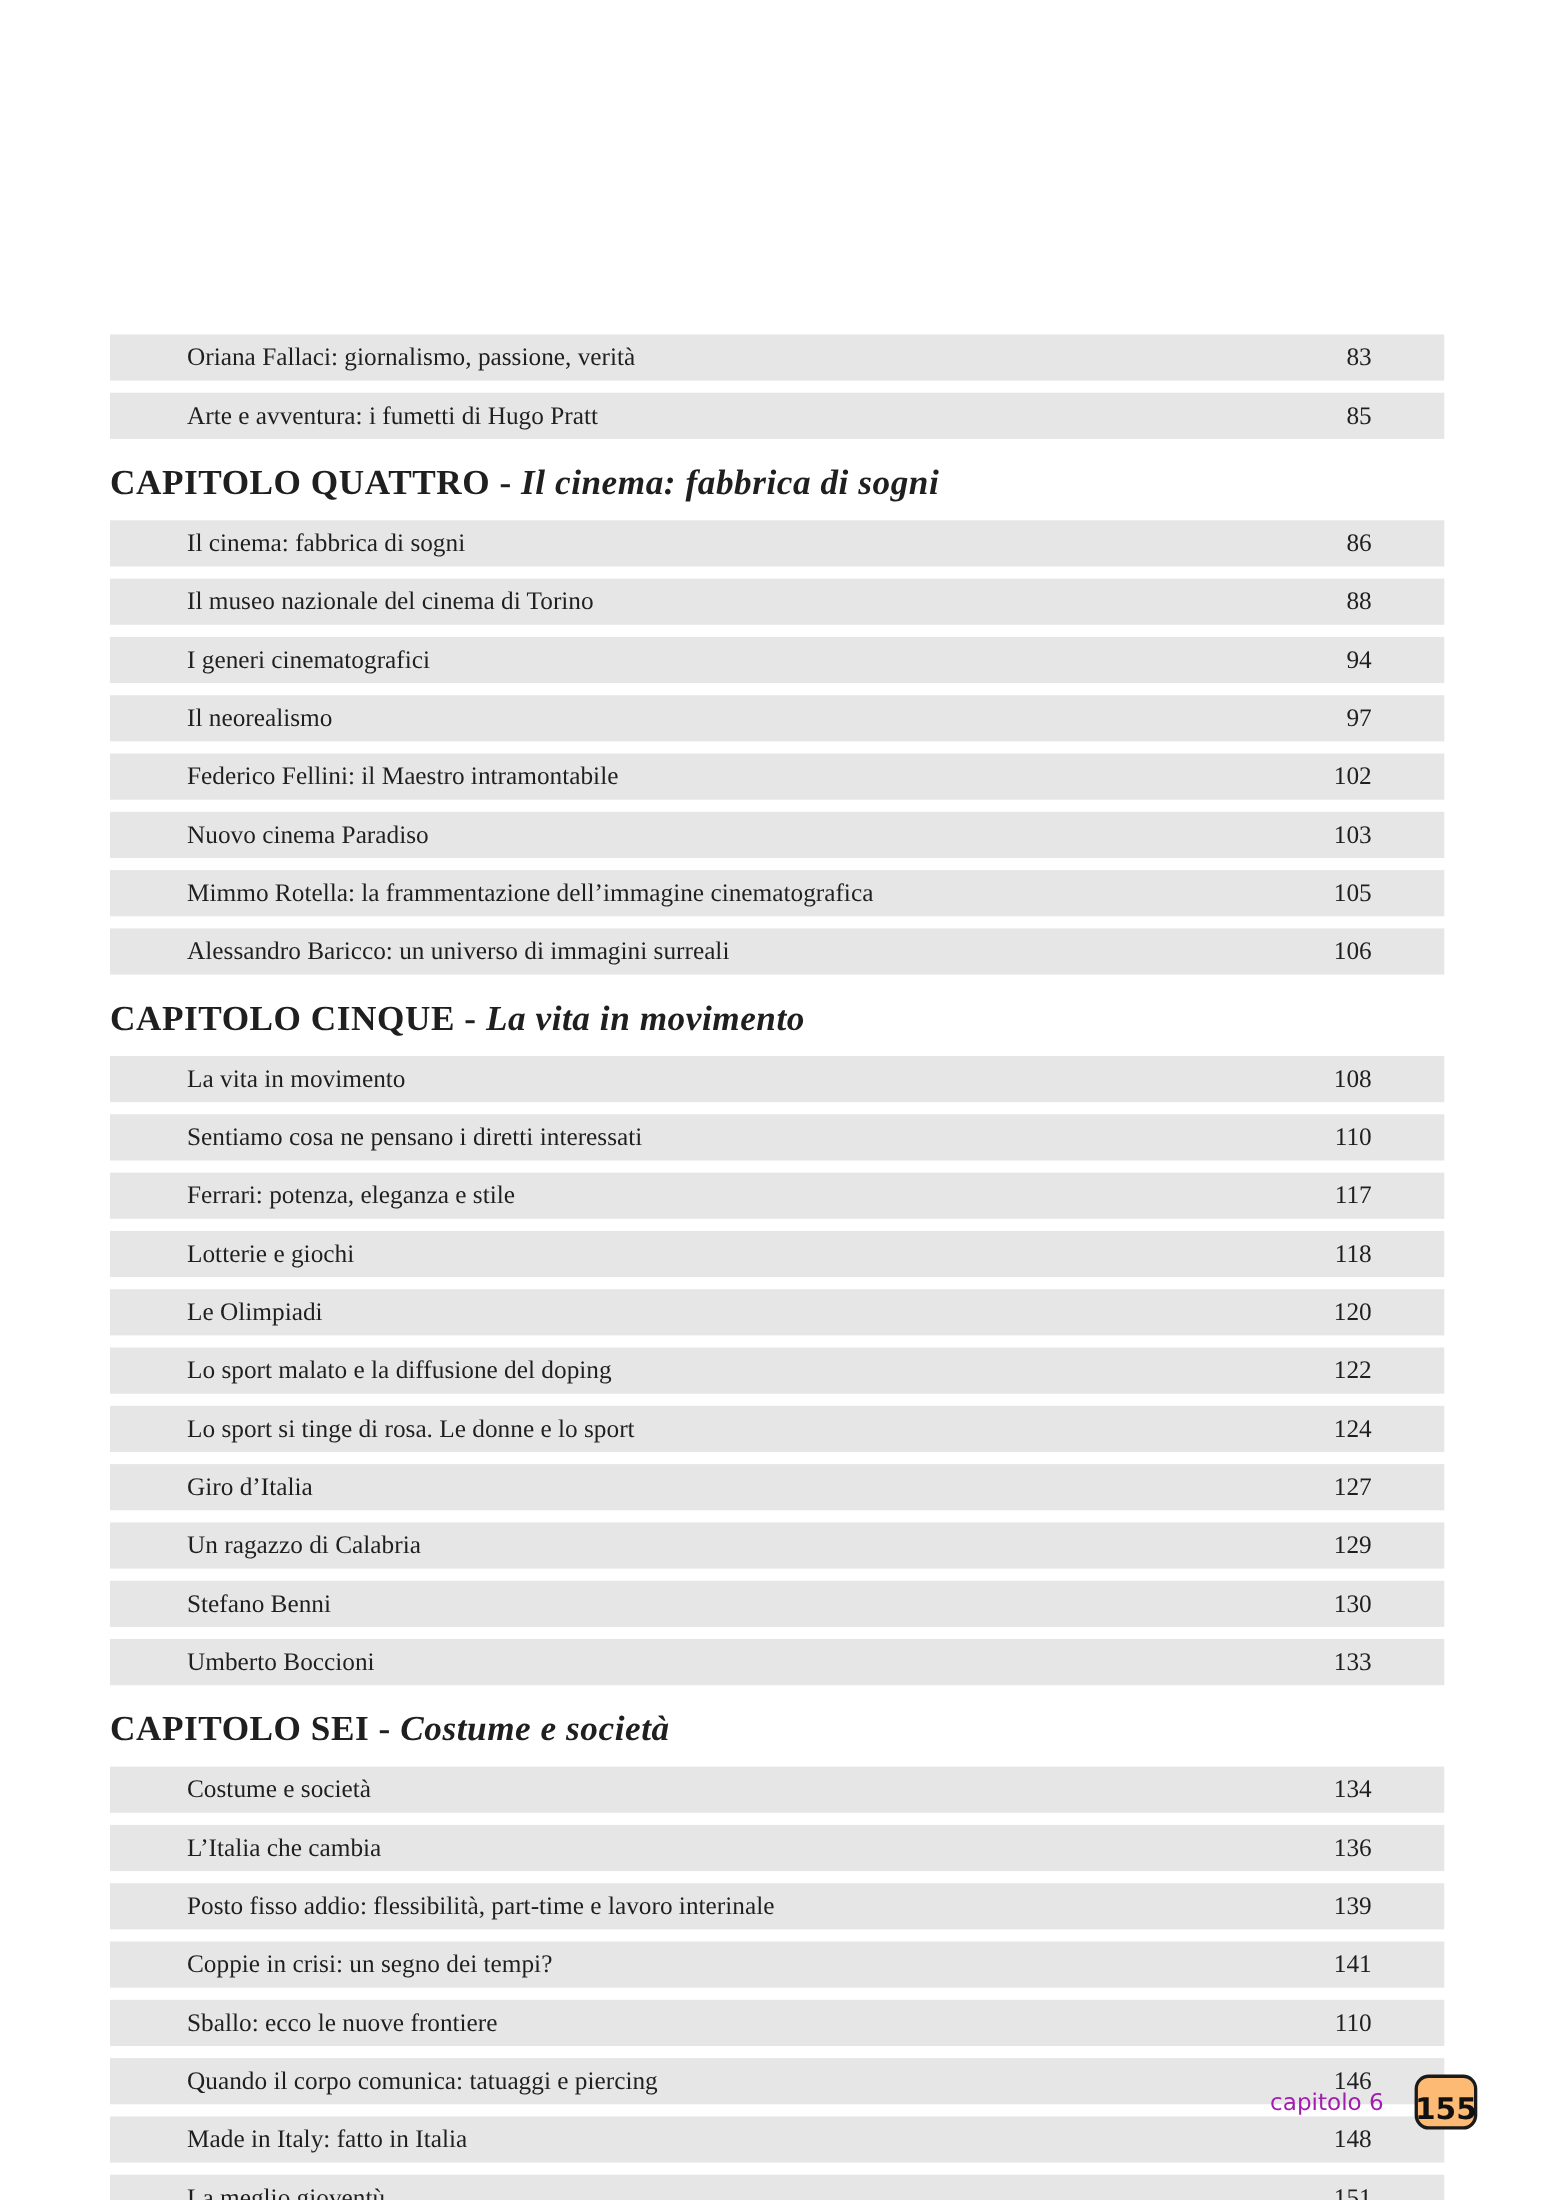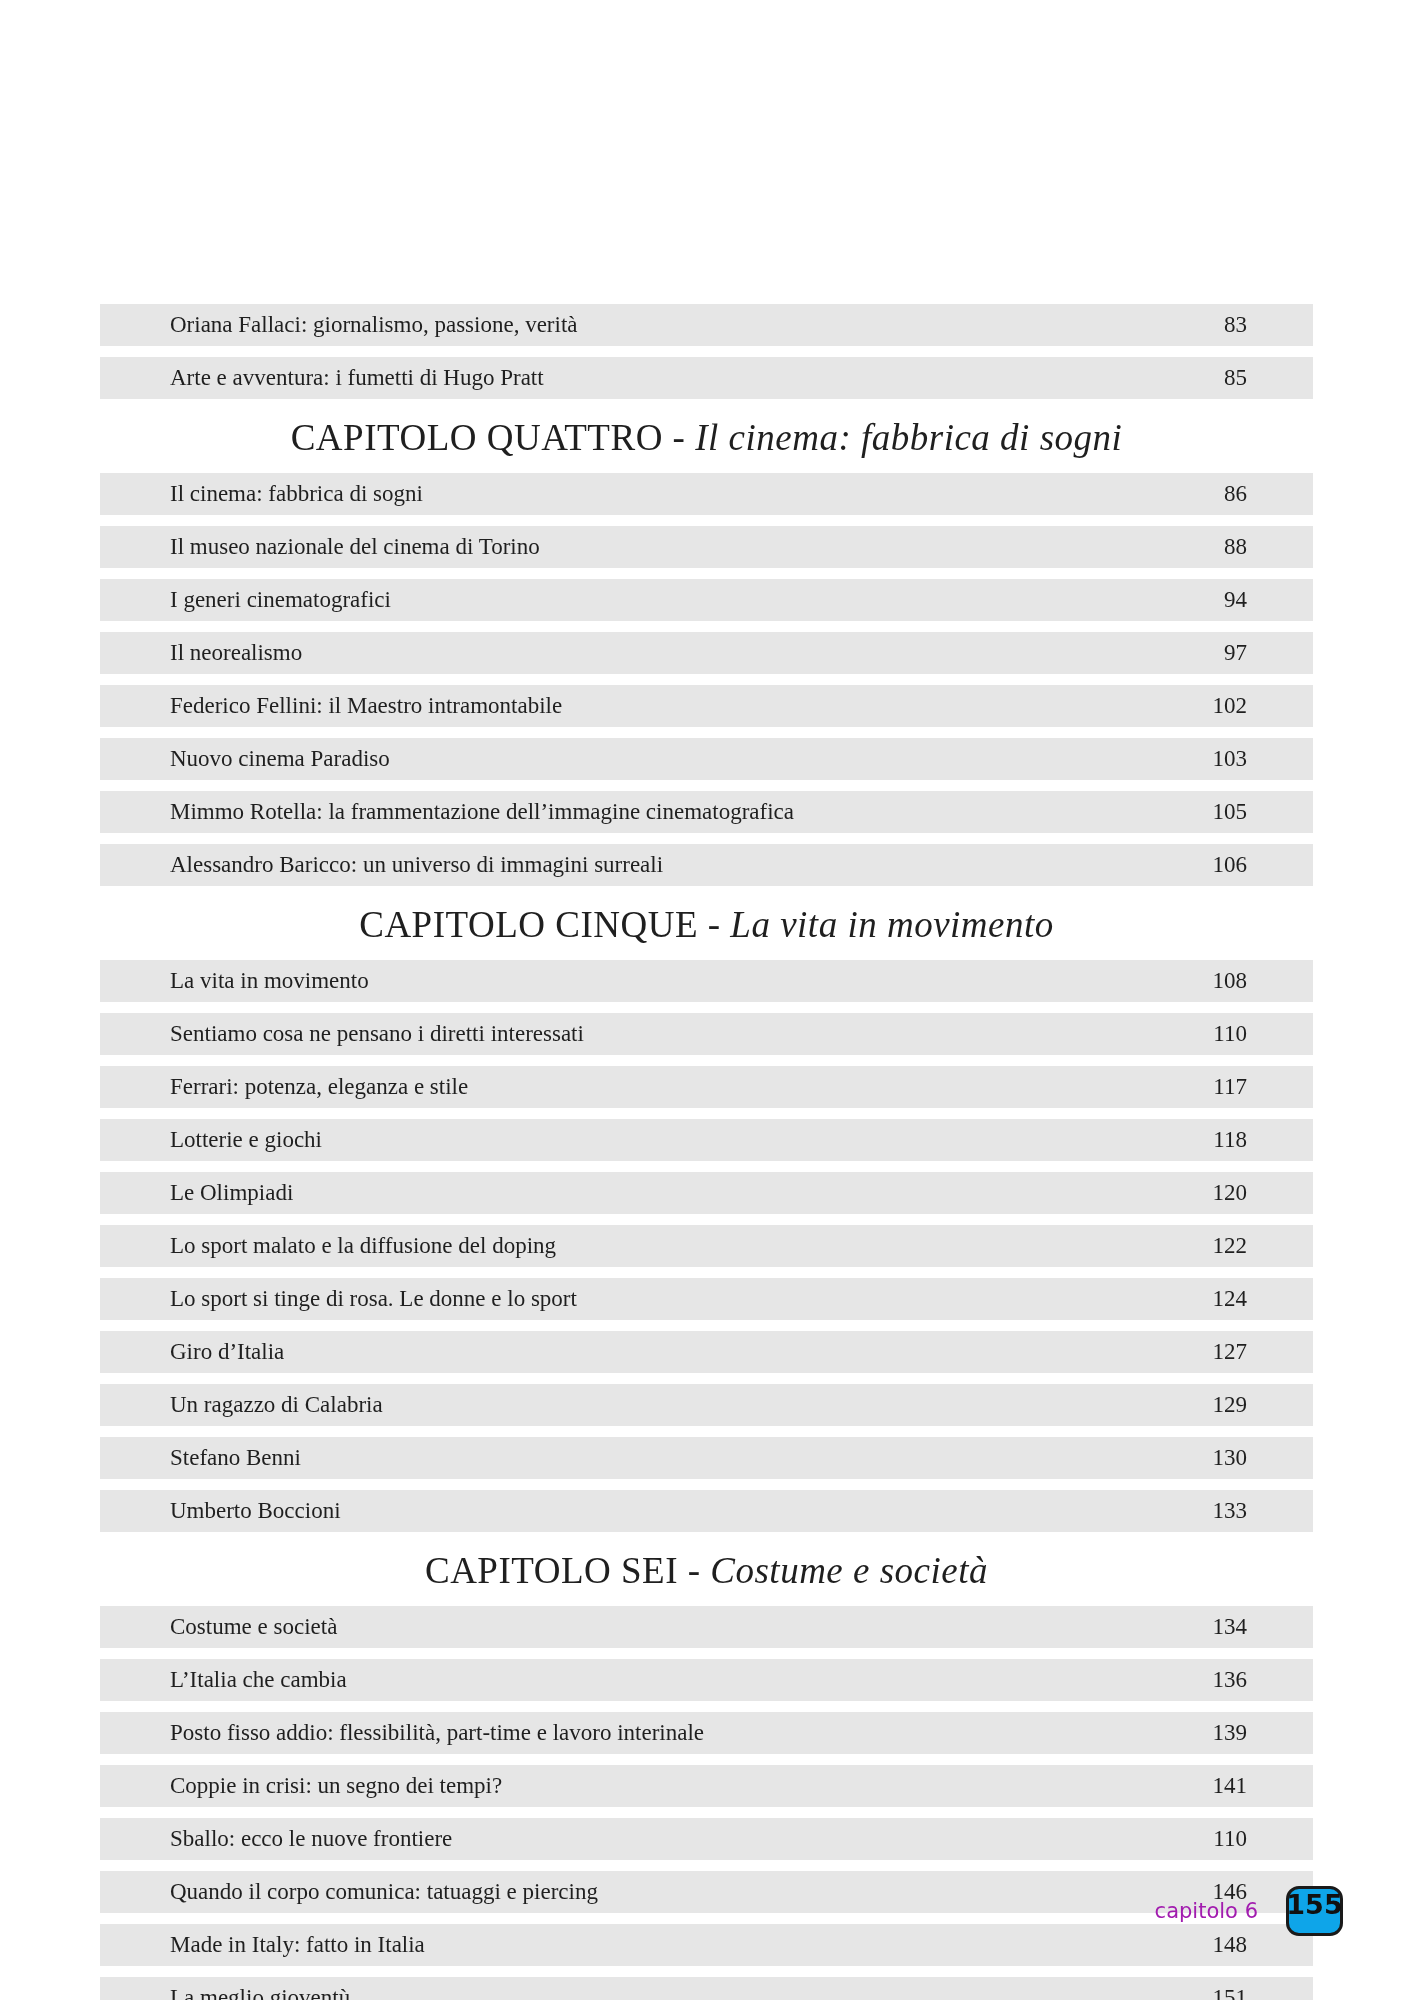--- a/index.html
+++ b/index.html
@@ -40,23 +40,23 @@
   }
   .toc-page {
     text-align: right;
     flex: 0 0 auto;
     padding-left: 20px;
   }
   .chapter-heading {
     margin: 22px 0 18px 0;
     height: 34px;
     line-height: 34px;
-    text-align: center;
-    font-size: 37px;
-    font-weight: normal;
+    text-align: left;
+    font-size: 32px;
+    font-weight: bold;
     letter-spacing: 0.5px;
   }
   .ch-subtitle { font-style: italic; }
   .page-footer {
     position: absolute;
     top: 1886px;
     right: 71px;
     display: flex;
     align-items: center;
     gap: 28px;
@@ -66,25 +66,25 @@
     font-size: 21px;
     color: #a21caf;
   }
   .page-badge {
     width: 57px;
     height: 50px;
     box-sizing: border-box;
     border: 3.5px solid var(--badge-border);
     border-radius: 13px;
     display: flex;
-    align-items: flex-start;
+    align-items: flex-end;
     justify-content: center;
     font-size: 27px;
     font-weight: bold;
-    background: #0ea5e9;
+    background: #fdba74;
     color: #111;
   }
 </style>
 </head>
 <body>
 
 <div class="page">
   <main class="toc" id="toc-root">
   <div class="toc-row">
     <span class="toc-title">Oriana Fallaci: giornalismo, passione, verità</span>

